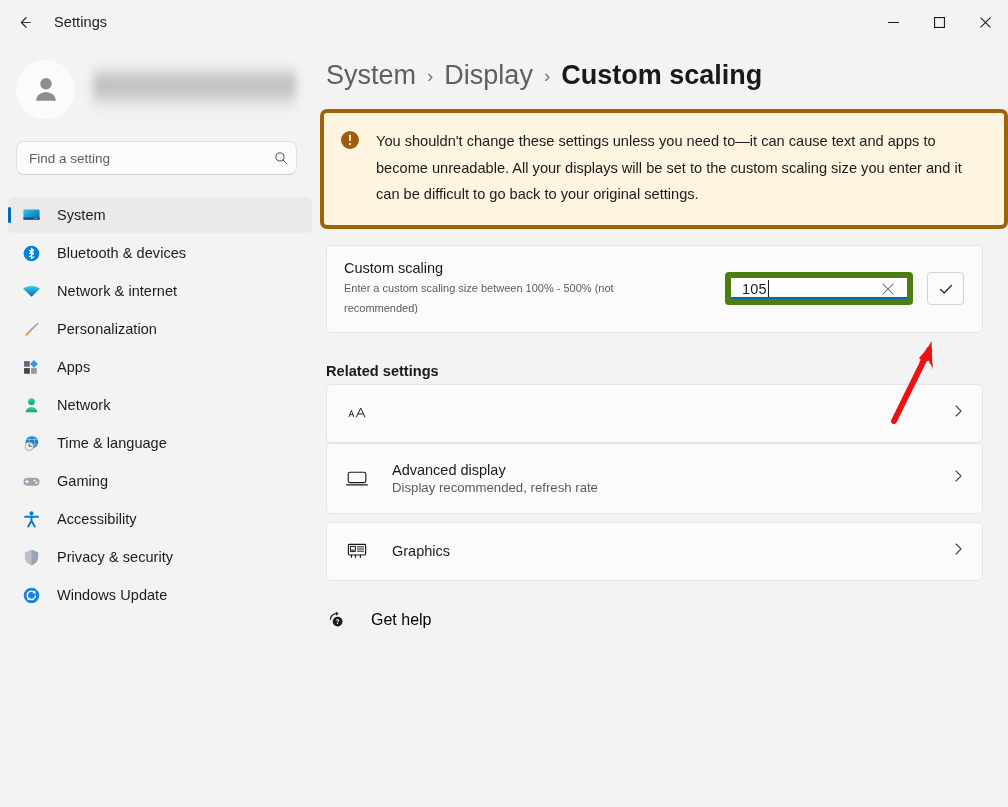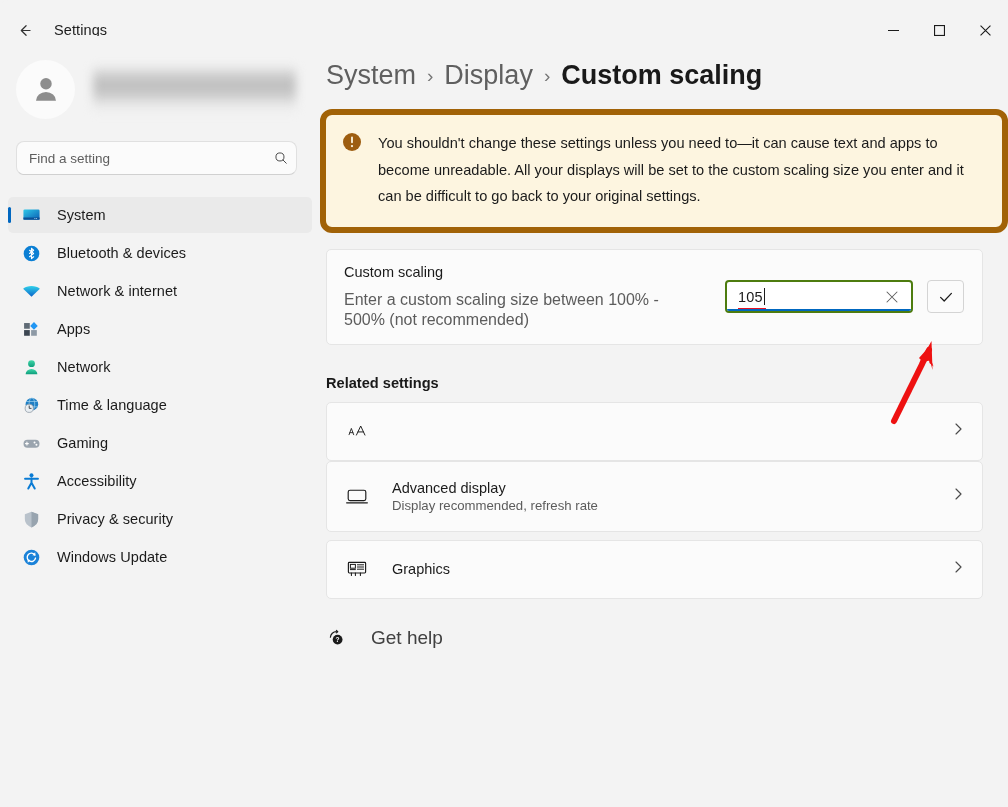--- a/index.html
+++ b/index.html
@@ -16,21 +16,21 @@
   #window {
     position: relative;
     width: 1008px; height: 807px;
     background: #f3f3f3;
     border-radius: 8px;
     overflow: hidden;
   }
 
   
   #titlebar {
-    position: absolute; top: 12px; left: 0;
+    position: absolute; top: 4px; left: 0;
     width: 1008px; height: 36px;
     display: flex; align-items: center;
   }
   #back-btn {
     width: 36px; height: 28px;
     margin-left: 6px;
     display: flex; align-items: center; justify-content: center;
     border-radius: 5px;
     cursor: pointer;
   }
@@ -166,22 +166,22 @@
     background: #fbfbfb;
     border: 1px solid #e5e5e5;
     border-radius: 5px;
     margin: 0 25px 0 6px;
   }
 
   
   #warning {
     margin-top: 18px;
     background: #fdf5e0;
-    border: 6px solid #a16207;
-    border-radius: 12px;
+    border: 4px solid #a16207;
+    border-radius: 7px;
     padding: 15px 16px 17px 16px;
     display: flex;
     align-items: flex-start;
   }
   #warn-icon { flex: 0 0 20px; margin-top: 2px; }
   #warn-text {
     margin-left: 16px;
     font-size: 14.6px;
     line-height: 26.5px;
     color: #1b1b1b;
@@ -191,29 +191,29 @@
   
   #scaling-card {
     margin-top: 16px;
     display: flex; align-items: center;
     padding: 14px 18px 14px 17px;
     min-height: 84px;
   }
   #scaling-texts { flex: 1; padding-right: 10px; }
   #scaling-title { font-size: 14.5px; color: #1b1b1b; }
   #scaling-desc {
-    font-size: 16px; color: #5c5c5c;
-    margin-top: 10px; line-height: 20px;
+    font-size: 11px; color: #5c5c5c;
+    margin-top: 2px; line-height: 20px;
     max-width: 322px;
   }
   #scale-input-wrap {
     position: relative;
     width: 188px; height: 33px;
     background: #fff;
-    border: 2px solid #4d7c0f;
+    border: 6px solid #4d7c0f;
     border-radius: 4px;
     display: flex; align-items: center;
     overflow: hidden;
   }
   #scale-input-wrap::after {
     content: "";
     position: absolute; left: 0; right: 0; bottom: 0;
     height: 2px; background: #0067c0;
   }
   #scale-value-box {
@@ -247,21 +247,21 @@
     margin-left: 14px;
     background: #fbfbfb;
     border: 1px solid #d4d4d4;
     border-radius: 4px;
     display: flex; align-items: center; justify-content: center;
     cursor: pointer;
     color: #1b1b1b;
   }
 
   #related-heading {
-    margin: 30px 0 11px 6px;
+    margin: 30px 0 5px 6px;
     font-size: 14.6px;
     font-weight: 600;
     color: #191919;
   }
 
   .link-row {
     display: flex; align-items: center;
     padding: 0 17px 0 17px;
     min-height: 57px;
     margin-top: 8px;
@@ -285,22 +285,22 @@
     cursor: pointer;
     width: max-content;
   }
   #gethelp-icon {
     width: 22px; height: 22px;
     display: flex; align-items: center; justify-content: center;
     color: #1b1b1b;
   }
   #gethelp-label {
     margin-left: 23px;
-    font-size: 19px;
-    color: #404040;
+    font-size: 16px;
+    color: #000000;
   }
 
   
   #annotation-arrow {
     position: absolute;
     left: 875px; top: 322px;
     width: 80px; height: 105px;
     pointer-events: none;
   }
 </style>
@@ -399,20 +399,30 @@
               <stop offset="0" stop-color="#30d0ea"></stop>
                   <stop offset="1" stop-color="#0a63c9"></stop>
                 </linearGradient>
               </defs>
             <path d="M1.2 7 C5.2 3.3 14.8 3.3 18.8 7 L10 15.6 Z" fill="url(#gwifi)"></path>
           </svg>
         </span>
         <span class="nav-label">Network &amp; internet</span>
       </div>
 
+      <div class="nav-item">
+        <span class="nav-icon">
+          <svg width="19" height="19" viewBox="0 0 20 20">
+            <path d="M16.6 2.6 L17.6 3.6 L8.2 13.1 L6.4 12.2 Z" fill="#9aa3ad"></path>
+            <path d="M6.4 12.2 L8.2 13.1 L5.4 16.8 L3.5 15.2 Z" fill="#f0a03a"></path>
+            <path d="M3.5 15.2 L5.4 16.8 L2.6 17.7 Z" fill="#d9d9d9"></path>
+          </svg>
+        </span>
+        <span class="nav-label">Personalization</span>
+      </div>
 
       <div class="nav-item">
         <span class="nav-icon">
           <svg width="19" height="19" viewBox="0 0 20 20">
             <rect x="2.2" y="3.2" width="6" height="6" fill="#5f6a75"></rect>
             <rect x="2.2" y="10.6" width="6" height="6" fill="#3c4651"></rect>
             <rect x="9.6" y="10.6" width="6" height="6" fill="#8d99a5"></rect>
             <path d="M12.6 2.2 L16.6 6.2 L12.6 10.2 L8.6 6.2 Z" fill="#2196f3"></path>
           </svg>
         </span>

